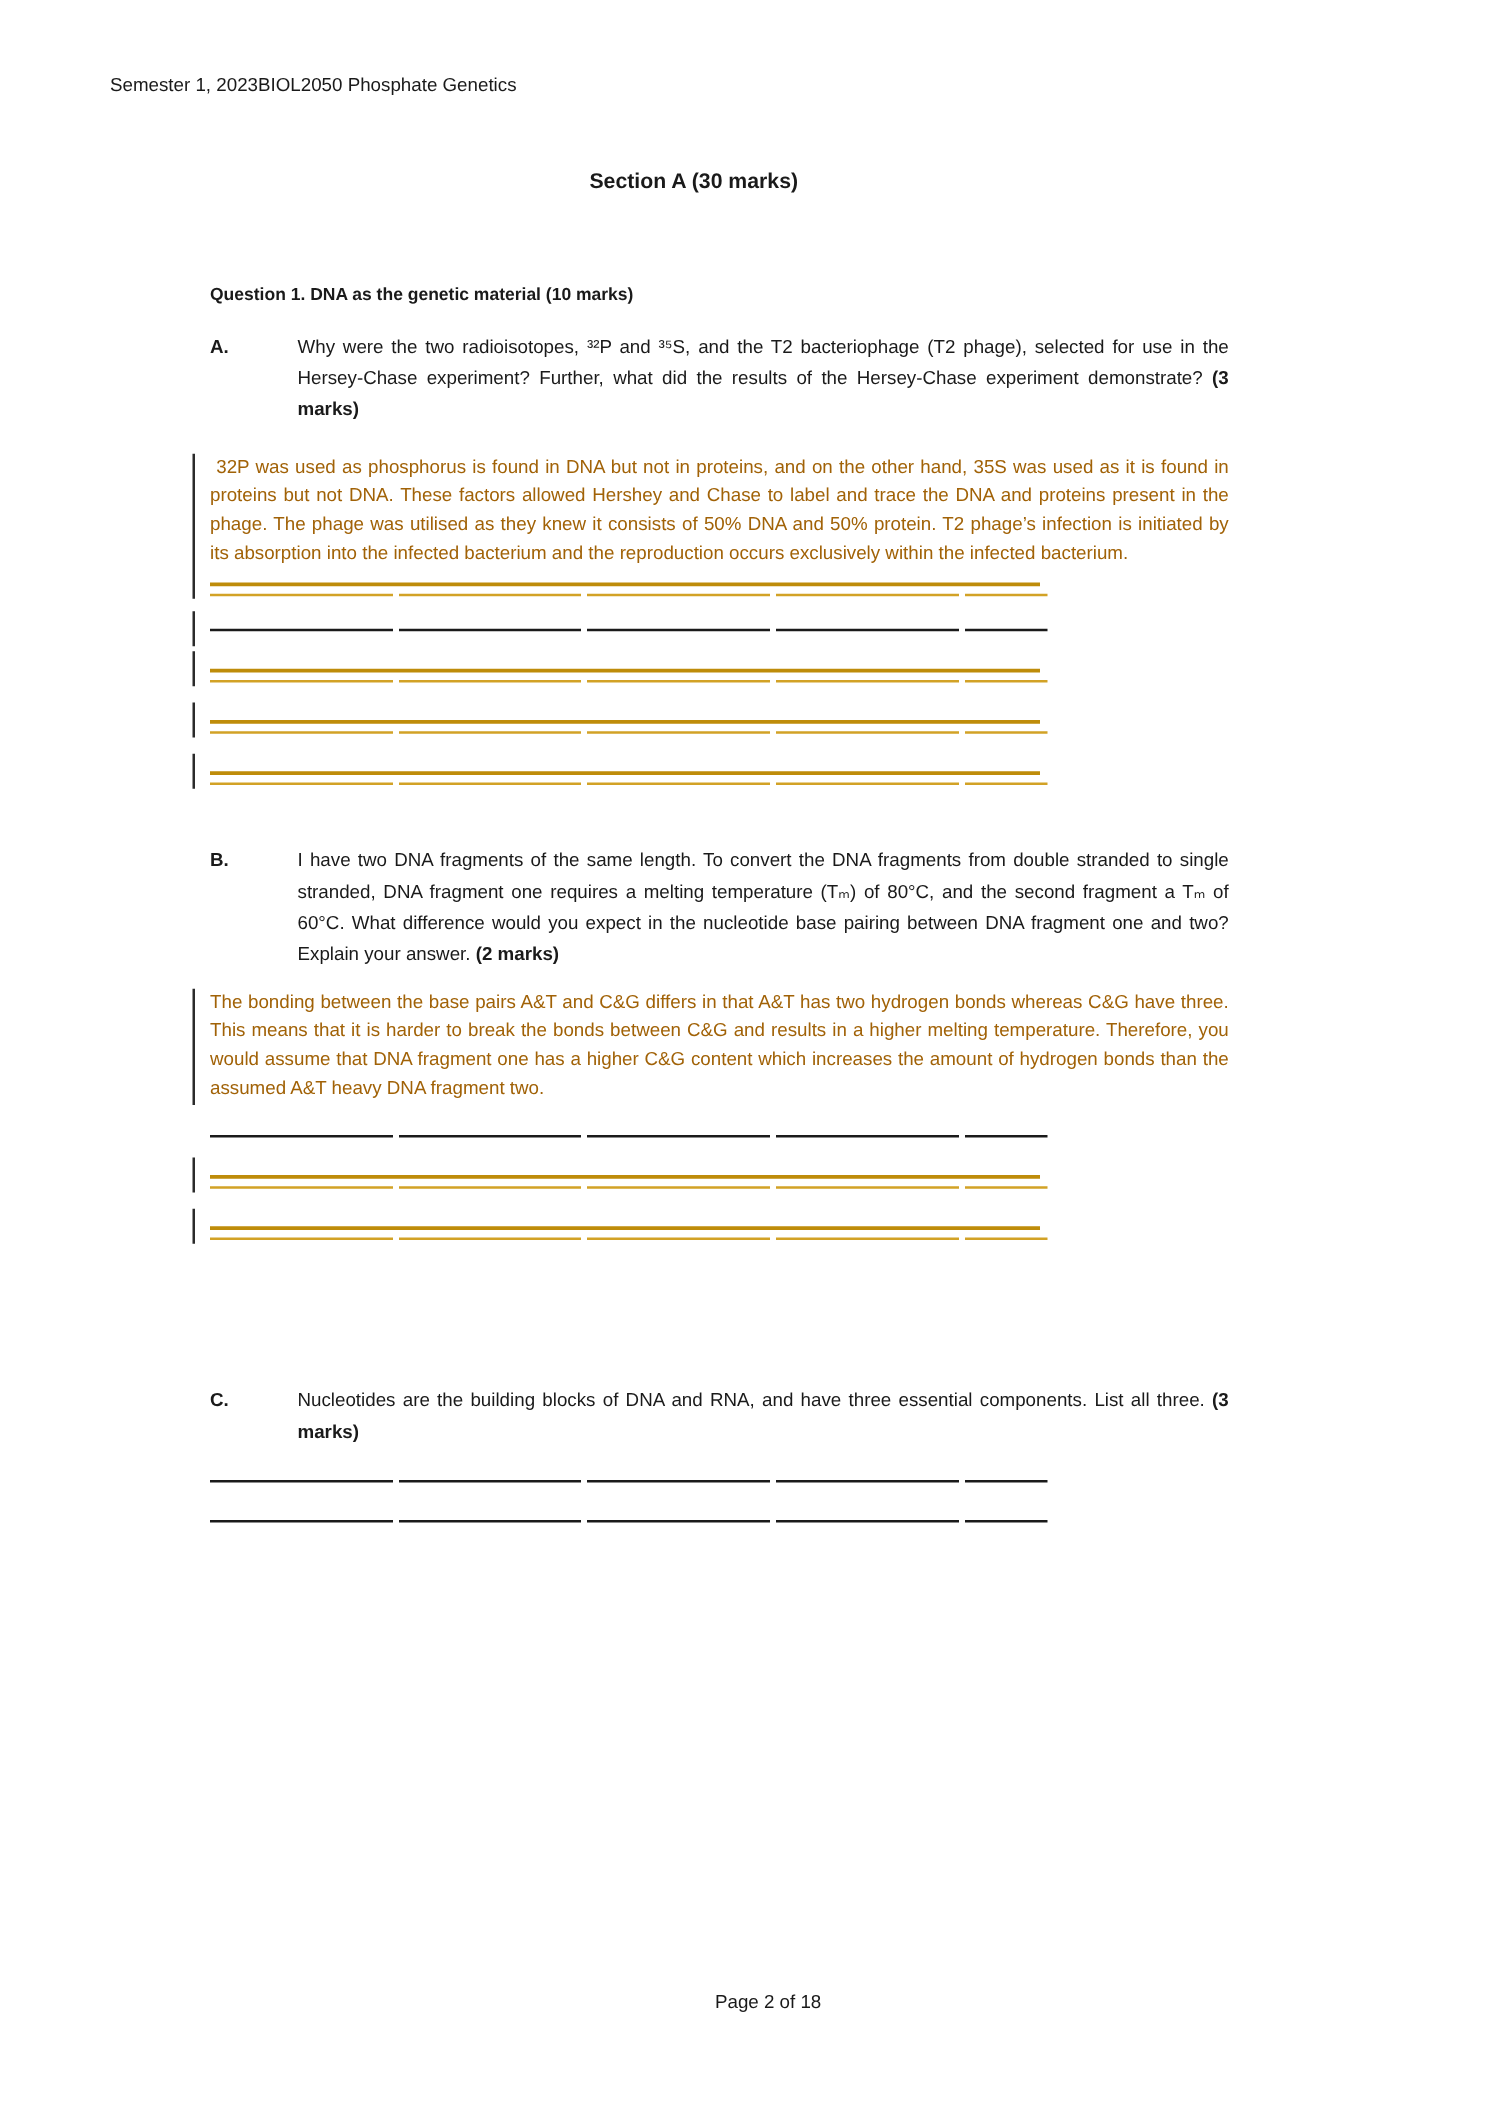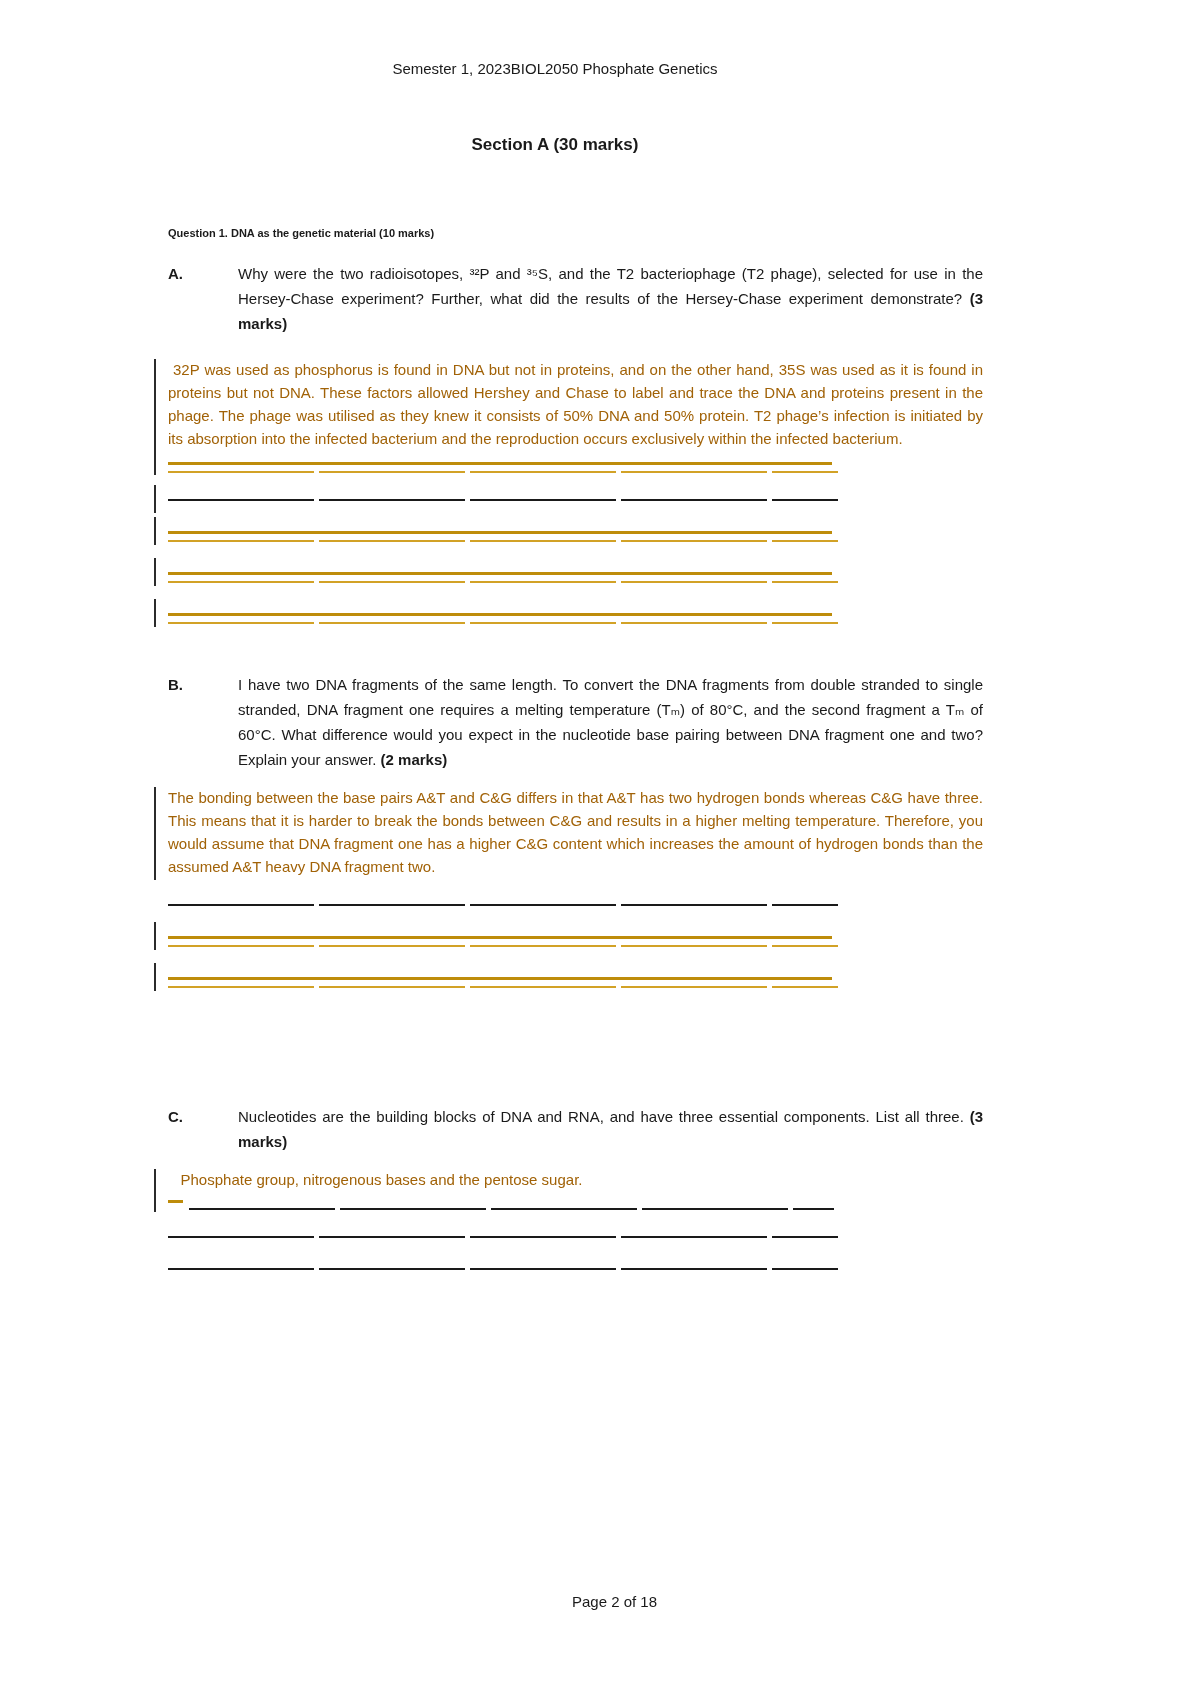--- a/index.html
+++ b/index.html
@@ -7,24 +7,24 @@
     position:relative;
     width:1190px;height:1684px;
     margin:0 auto;
     background:#ffffff;
     box-sizing:border-box;
     padding:60px 168px 0 88px;
     font-family:"Liberation Sans","DejaVu Sans",sans-serif;
     color:#1a1a1a;
     font-size:15px;
   }
-  .doc-header{display:flex;justify-content:center;font-size:15px;}
+  .doc-header{display:flex;justify-content:flex-start;font-size:15px;}
   .section-title{margin-top:58px;text-align:center;font-weight:bold;font-size:17px;}
   .content{margin-left:80px;width:815px;}
-  .q-heading{margin-top:72px;font-weight:bold;font-size:11px;}
+  .q-heading{margin-top:72px;font-weight:bold;font-size:14px;}
   .qpara{display:flex;margin-top:22px;line-height:25px;}
   .qpara .qlabel{font-weight:bold;width:28px;flex:0 0 28px;}
   .qpara .qtext{flex:1;text-align:justify;margin-left:42px;}
   .marks{font-weight:bold;}
   .answer{
     color:#a16207;
     line-height:23px;
     text-align:justify;
     text-decoration-thickness:2px;
     text-underline-offset:4px;
@@ -133,27 +133,20 @@
           <div class="pair-top"></div>
           <div class="pair-bottom"></div>
         </div>
       </div>
 
     <div class="qpara c-q">
       <span class="qlabel">C.</span>
       <span class="qtext"><span>Nucleotides are the building blocks of DNA and RNA, and have three essential components. List all three.</span> <span class="marks">(3 marks)</span></span>
     </div>
 
-    <div class="barred b-ans">
-      <div class="answer">&nbsp;&nbsp;&nbsp;Phosphate group, nitrogenous bases and the pentose sugar.&nbsp;</div>
-      <div class="dash-row">
-        <span class="dash-glyph"></span>
-        <span class="black-line"></span>
-      </div>
-    </div>
 
     <div>
         <div class="blank-row first-after">
           <div class="black-line"></div>
         </div>
         <div class="blank-row">
           <div class="black-line"></div>
         </div>
       </div>
 

